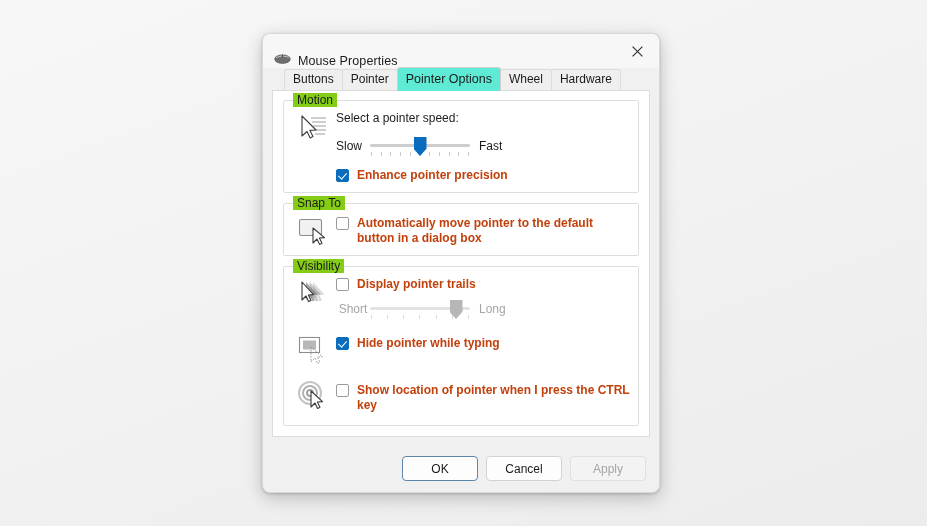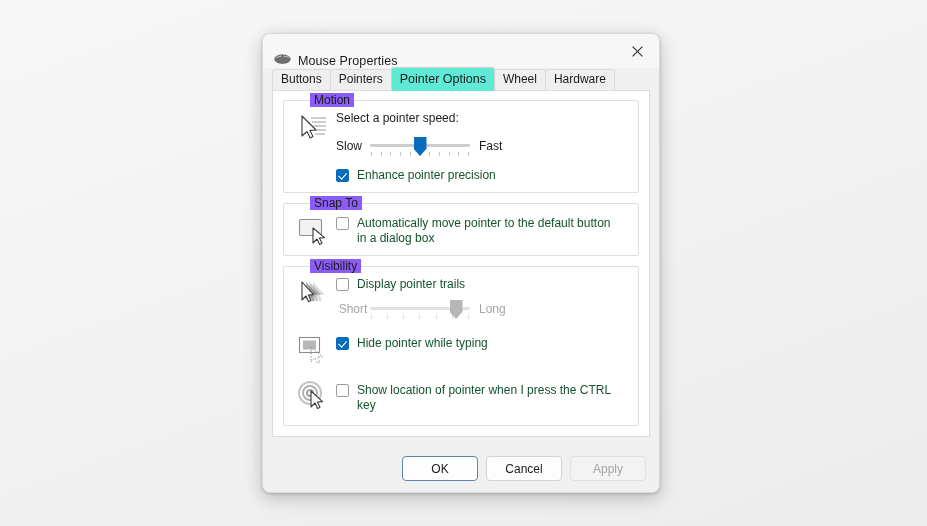--- a/index.html
+++ b/index.html
@@ -70,21 +70,21 @@
     justify-content: center;
     cursor: default;
   }
   #close-button svg { display: block; }
 
   
   #tabstrip {
     flex: 0 0 auto;
     height: 22px;
     position: relative;
-    padding-left: 9px;
+    padding-left: 21px;
     display: flex;
     align-items: flex-end;
     background: #f0f0f0;
   }
   .tab {
     font-size: 12px;
     color: #1b1b1b;
     background: #efefef;
     border: 1px solid #dcdcdc;
     border-bottom: none;
@@ -125,22 +125,22 @@
     position: relative;
     border: 1px solid #dedede;
     border-radius: 2px;
     margin-bottom: 10px;
     padding: 10px 8px 9px 8px;
     box-sizing: border-box;
   }
   .group-label {
     position: absolute;
     top: -8px;
-    left: 26px;
-    background: #8b5cf6;
+    left: 9px;
+    background: #84cc16;
     padding: 0 4px;
     font-size: 12px;
     color: #1b1b1b;
     line-height: 14px;
   }
 
   .row { display: flex; align-items: flex-start; }
 
   .glyph-cell {
     width: 44px;
@@ -245,23 +245,24 @@
     left: 3px;
     top: 1px;
     width: 4px;
     height: 7px;
     border: solid #ffffff;
     border-width: 0 1.6px 1.6px 0;
     transform: rotate(42deg);
   }
   .cb-label {
     font-size: 12px;
-    color: #14532d;
+    color: #c2410c;
     margin-left: 8px;
     line-height: 15px;
+    font-weight: bold;
   }
 
   .visibility-block + .visibility-block { margin-top: 13px; }
 
   
   #footer {
     flex: 0 0 auto;
     height: 63px;
     background: #f0f0f0;
     display: flex;
@@ -314,21 +315,21 @@
       <div id="close-button">
         <svg width="11" height="11" viewBox="0 0 11 11">
           <line x1="0.6" y1="0.6" x2="10.4" y2="10.4" stroke="#2b2b2b" stroke-width="1.1"></line>
           <line x1="10.4" y1="0.6" x2="0.6" y2="10.4" stroke="#2b2b2b" stroke-width="1.1"></line>
         </svg>
       </div>
     </div>
 
     <div id="tabstrip">
       <div class="tab">Buttons</div>
-      <div class="tab">Pointers</div>
+      <div class="tab">Pointer</div>
       <div class="tab selected">Pointer Options</div>
       <div class="tab">Wheel</div>
       <div class="tab">Hardware</div>
     </div>
 
     <div id="content">
 
       <div class="group">
         <span class="group-label">Motion</span>
         <div class="row">

